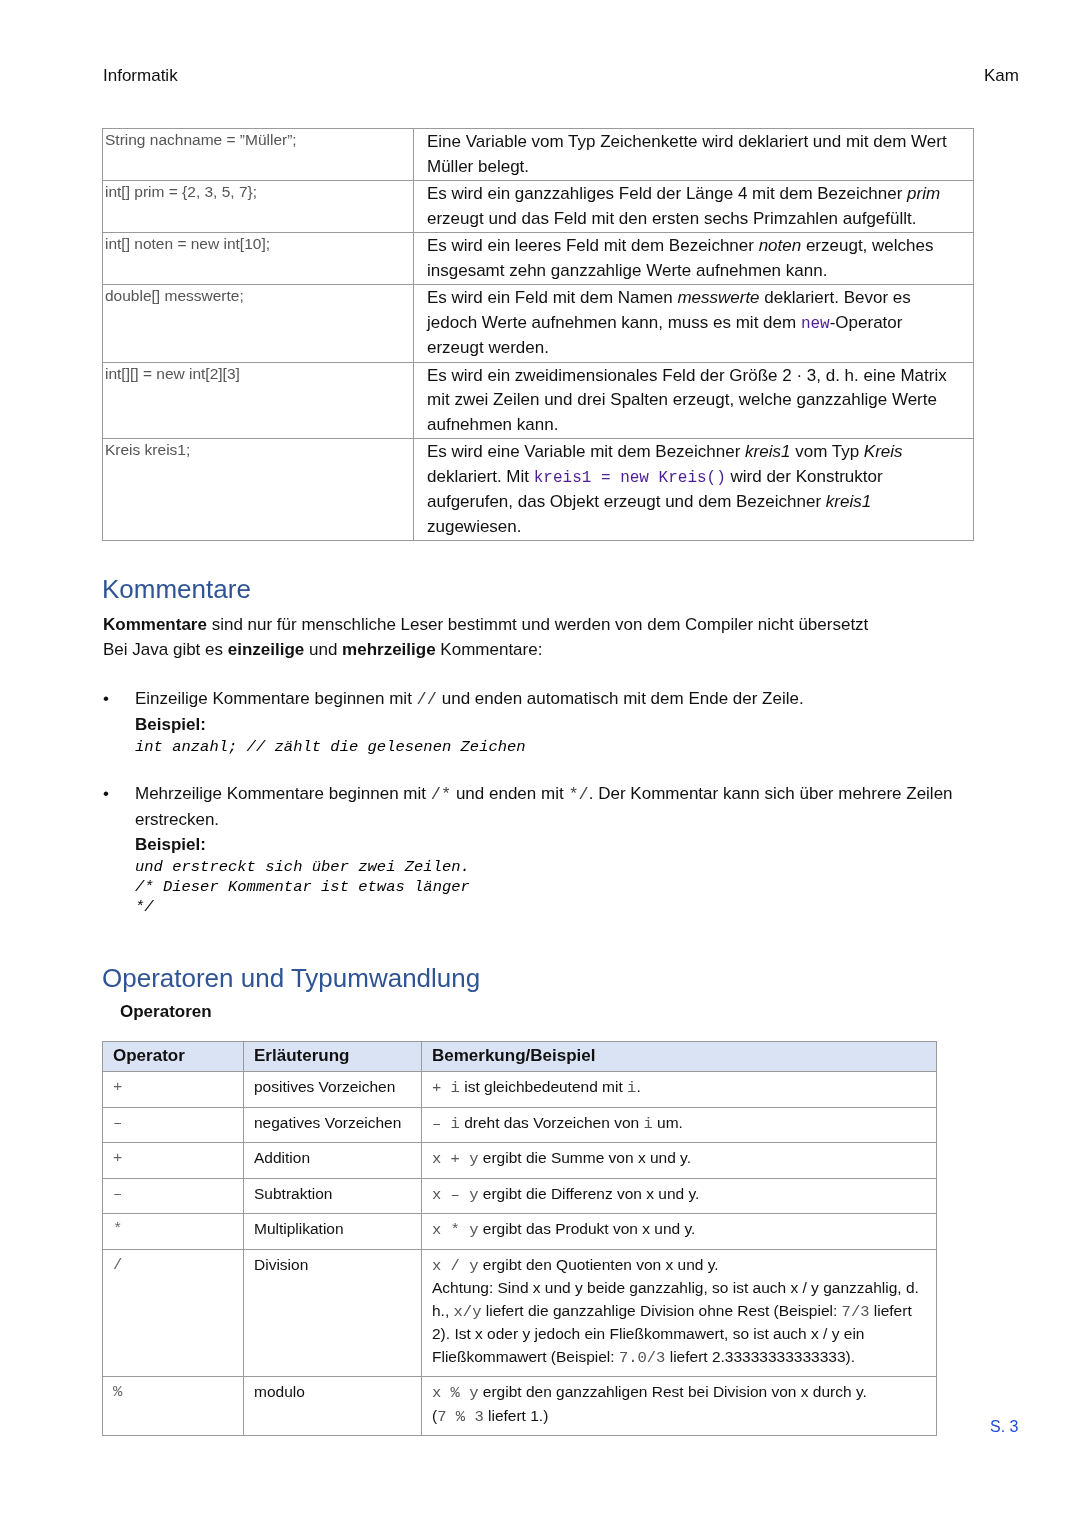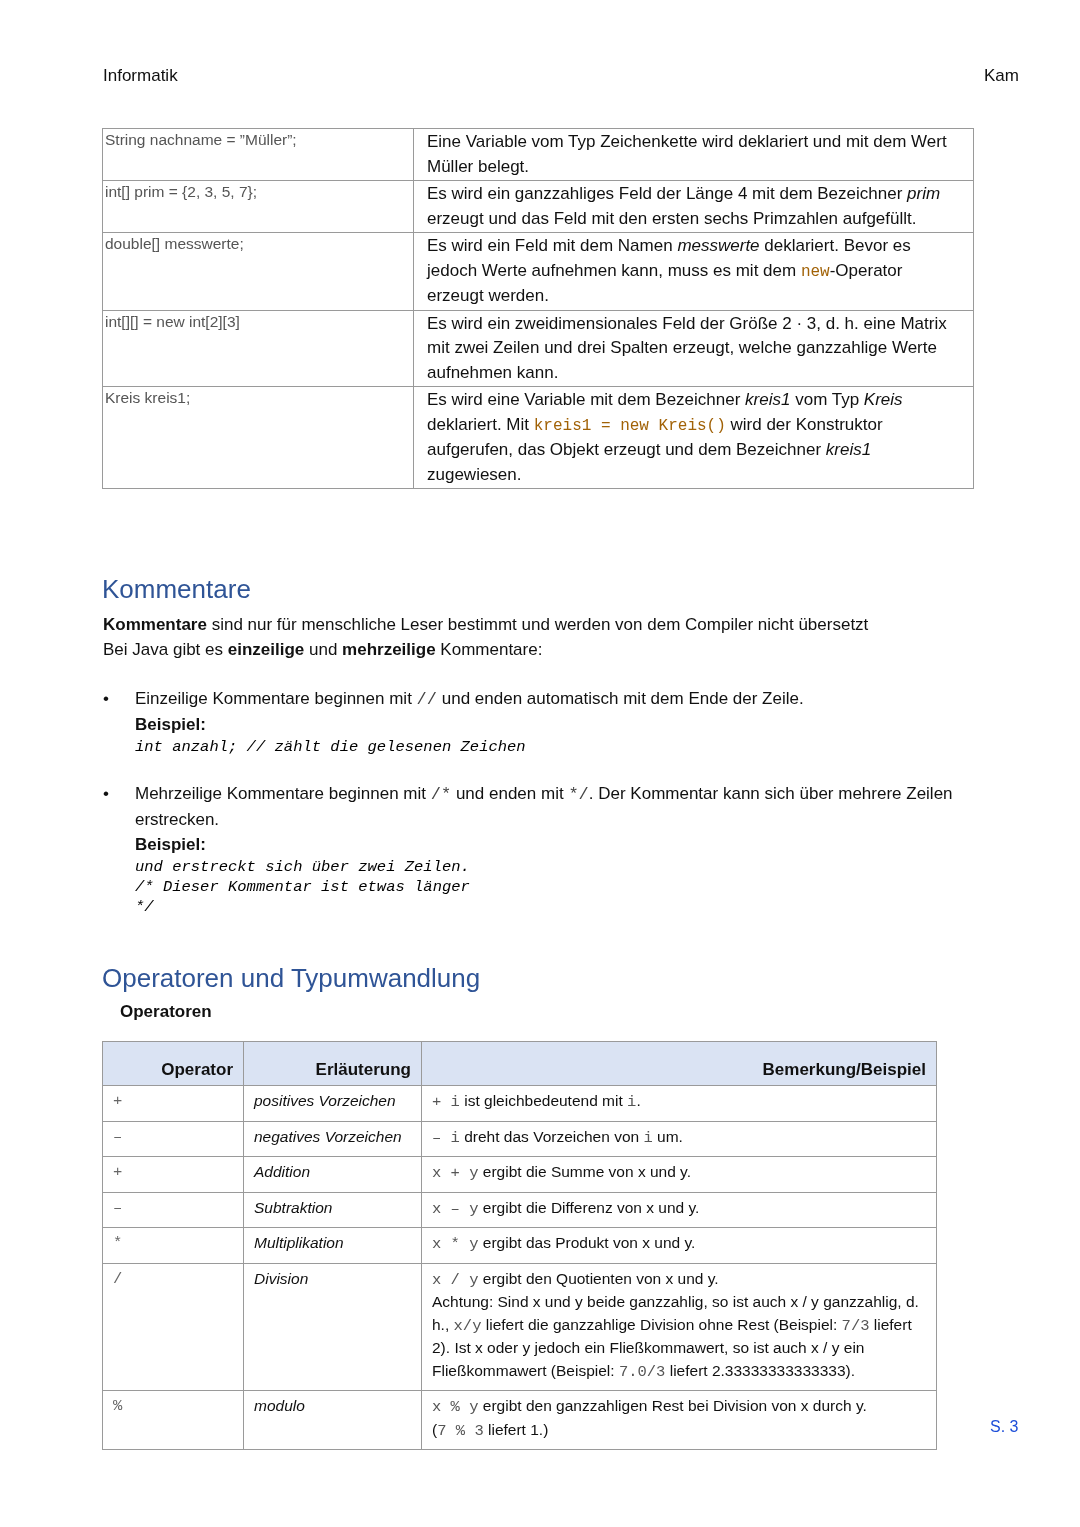--- a/index.html
+++ b/index.html
@@ -9,55 +9,59 @@
     }
     .mono { font-family: "Liberation Mono", monospace; color: #444; }
     .header-left { position: absolute; left: 103px; top: 66px; font-size: 17px; }
     .header-right { position: absolute; left: 940px; top: 66px; font-size: 17px; margin-left: 44px; }
 
     table { border-collapse: collapse; }
     .decl-table { position: absolute; left: 102px; top: 128px; width: 872px; padding-left: 29px; }
     .decl-table td { border: 1.5px solid #9a9a9a; vertical-align: top; padding: 0; }
     .decl-table td.code { width: 306px; font-size: 15.5px; padding: 2px 2px; color: #555; white-space: pre; }
     .decl-table td.desc { font-size: 17px; line-height: 24.5px; padding: 1px 12px 1px 13px; }
-    .decl-table td.desc .mono { font-size: 16px; color: #a16207; }
+    .decl-table td.desc .mono { font-size: 16px; color: #4c1d95; }
 
     .h1 { position: absolute; left: 102px; font-size: 26px; color: #2f5496; font-weight: normal; margin: 0; }
     .para { position: absolute; left: 103px; font-size: 17px; line-height: 25px; }
     .bullet-block { position: absolute; left: 103px; width: 880px; font-size: 17px; line-height: 25px; }
     .bullet-dot { position: absolute; left: 0; top: 0; font-size: 17px; }
     .bullet-body { margin-left: 32px; }
     .code-line { font-family: "Liberation Mono", monospace; font-size: 15.5px; color: #000000; line-height: 20px; white-space: pre; font-style: italic; }
     .sub-h { position: absolute; left: 120px; top: 1002px; font-size: 17px; font-weight: bold; }
 
     .op-table { position: absolute; left: 102px; top: 1041px; width: 835px; }
     .op-table th, .op-table td { border: 1.5px solid #9a9a9a; vertical-align: top; text-align: left; }
-    .op-table th { background: #dae3f3; font-size: 17px; padding: 18px 10px 5px 10px; font-weight: bold; text-align: right; }
+    .op-table th { background: #dae3f3; font-size: 17px; padding: 4px 10px 5px 10px; font-weight: bold; }
     .op-table td { font-size: 15.5px; padding: 4px 10px 7px 10px; line-height: 22.5px; }
     .op-table td.opc { width: 120px; font-family: "Liberation Mono", monospace; color: #666; padding-left: 10px; }
-    .op-table td.expl { width: 157px; font-style: italic; }
+    .op-table td.expl { width: 157px; }
     .op-table td .mono { color: #555; }
 
     .page-num { position: absolute; left: 990px; top: 1418px; font-size: 16px; color: #1d4ed8; }
   </style>
 </head>
 <body>
 
 <div class="header-left">Informatik</div>
 <div class="header-right">Kam</div>
 
 <table class="decl-table">
   <tbody>
       <tr>
     <td class="code">String nachname = ”Müller”;</td>
     <td class="desc">Eine Variable vom Typ Zeichenkette wird deklariert und mit dem Wert Müller belegt.</td>
   </tr>
   <tr>
     <td class="code">int[] prim = {2, 3, 5, 7};</td>
     <td class="desc"><span>Es wird ein ganzzahliges Feld der Länge 4 mit dem Bezeichner </span><em>prim</em><span> erzeugt und das Feld mit den ersten sechs Primzahlen aufgefüllt.</span></td>
+  </tr>
+  <tr>
+    <td class="code">int[] noten = new int[10];</td>
+    <td class="desc"><span>Es wird ein leeres Feld mit dem Bezeichner </span><em>noten</em><span> erzeugt, welches insgesamt zehn ganzzahlige Werte aufnehmen kann.</span></td>
   </tr>
   <tr>
     <td class="code">double[] messwerte;</td>
     <td class="desc"><span>Es wird ein Feld mit dem Namen </span><em>messwerte</em><span> deklariert. Bevor es jedoch Werte aufnehmen kann, muss es mit dem </span><span class="mono">new</span><span>-Operator erzeugt werden.</span></td>
   </tr>
   <tr>
     <td class="code">int[][] = new int[2][3]</td>
     <td class="desc">Es wird ein zweidimensionales Feld der Größe 2 · 3, d. h. eine Matrix mit zwei Zeilen und drei Spalten erzeugt, welche ganzzahlige Werte aufnehmen kann.</td>
   </tr>
   <tr>

